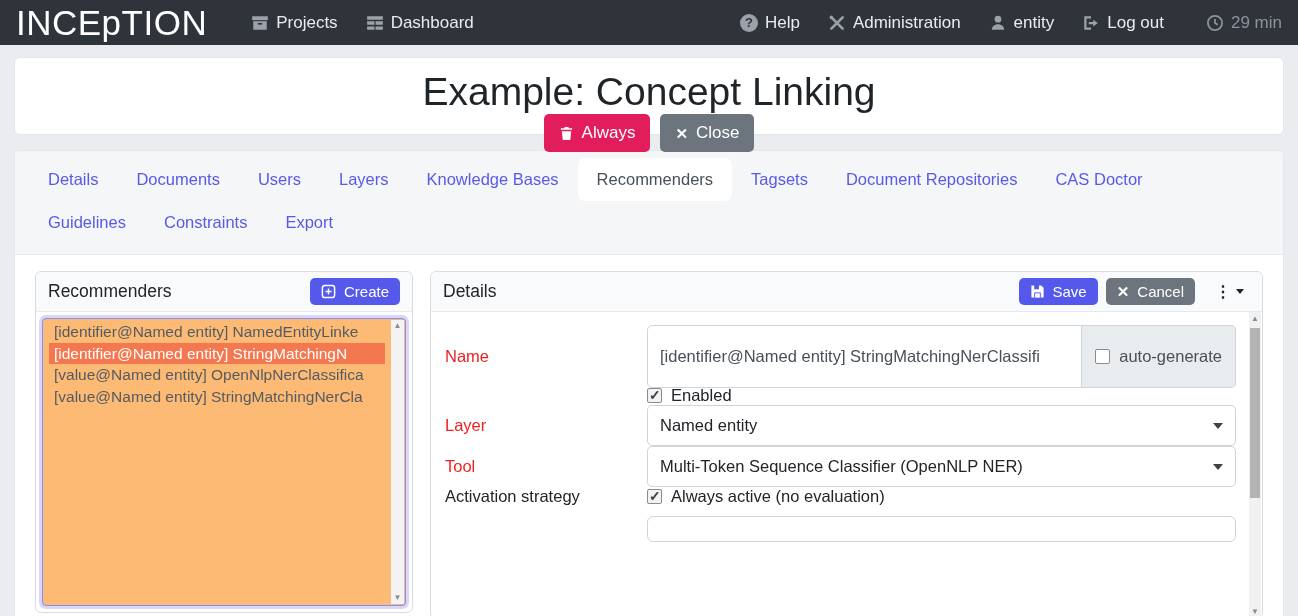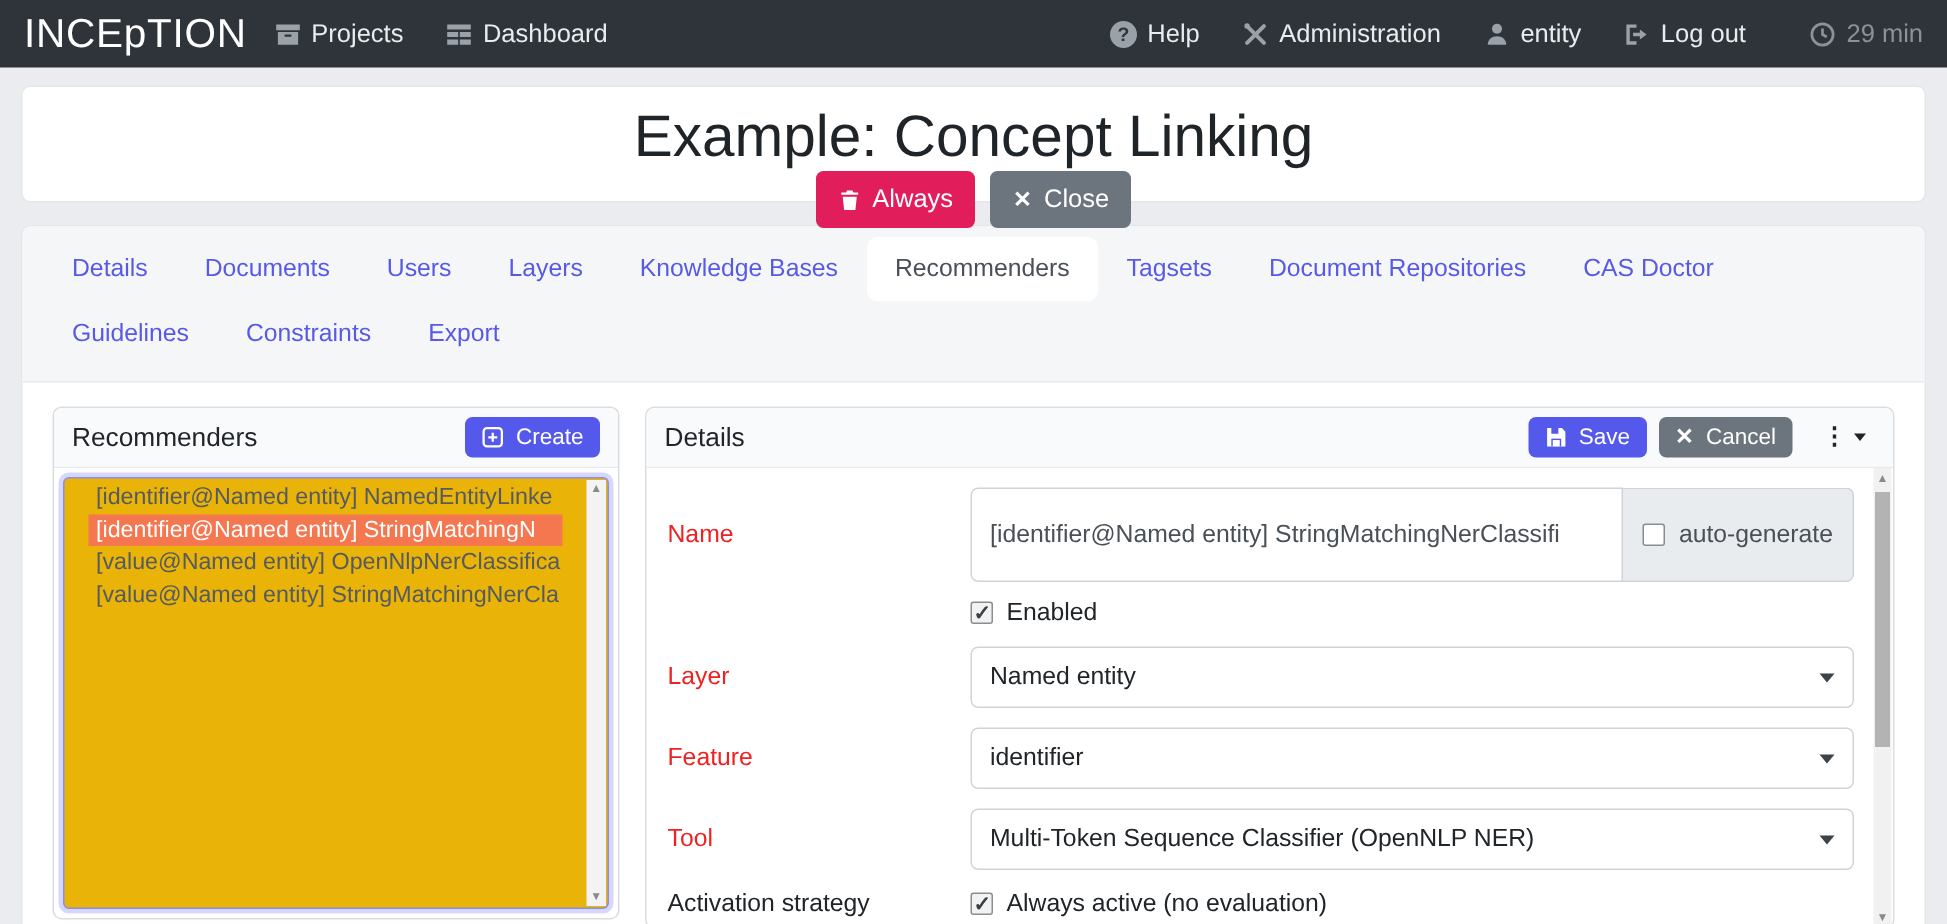--- a/index.html
+++ b/index.html
@@ -9,21 +9,21 @@
     background:#eaecf0;
     font-family:"Liberation Sans", sans-serif;
     color:#212529; font-size:16px;
   }
 
   
   .navbar {
     height:45px; background:#2e343a; display:flex; align-items:center;
     padding:0 16px; color:#e9ecef;
   }
-  .brand { font-size:27px; color:#fff; letter-spacing:.5px; margin-right:18px; }
+  .brand { font-size:35px; color:#fff; letter-spacing:.5px; margin-right:44px; }
   .nav-item {
     display:flex; align-items:center; gap:7px; font-size:17px;
     color:#e9ecef; margin-right:28px; cursor:pointer; white-space:nowrap;
   }
   .nav-spacer { flex:1; }
   .nav-item.muted { color:#8b929a; margin-right:0; }
   .nicon { width:18px; height:18px; flex:none; }
   .nicon svg { width:100%; height:100%; display:block; }
   .qcircle {
     width:18px; height:18px; border-radius:50%; background:#9aa1a8;
@@ -78,23 +78,23 @@
   .panel-header {
     display:flex; align-items:center; gap:8px; min-height:40px;
     padding:5px 12px; background:#f9fafb; border-bottom:1px solid #e7eaed;
     border-radius:6px 6px 0 0;
   }
   .panel-title { font-size:17.5px; color:#212529; flex:1; }
 
   
   .listbox-wrap { padding:6px; flex:1; }
   .listbox {
-    height:100%; background:#eab308; border:1px solid #888dee; border-radius:4px;
+    height:100%; background:#fdba74; border:1px solid #888dee; border-radius:4px;
     box-shadow:0 0 0 3px rgba(108,113,236,.28);
-    position:relative; overflow:hidden; padding:2px 16px;
+    position:relative; overflow:hidden; padding:2px 6px;
   }
   .list-item {
     font-size:15.5px; line-height:21.5px; color:#555b61; padding:0 5px;
     margin-right:14px; white-space:nowrap; overflow:hidden; cursor:pointer;
   }
   .list-item.selected { background:#f4774f; color:#fff; }
 
   
   .vscroll {
     position:absolute; top:1px; bottom:1px; right:1px; width:13px;
@@ -102,21 +102,20 @@
     justify-content:space-between; align-items:center; padding:1px 0;
   }
   .vscroll .arrow { font-size:8px; color:#8a8a8a; line-height:10px; }
 
   
   .details-body {
     position:relative; flex:1; padding:13px 26px 0 14px; overflow:hidden;
   }
   .form-row {
     display:grid; grid-template-columns:202px 1fr; align-items:center;
-    margin-bottom:13px;
   }
   .flabel { font-size:16.5px; color:#212529; padding-right:8px; }
   .flabel.required { color:#ee2222; }
 
   .input-group { display:flex; width:100%; }
   .text-input {
     flex:1; min-width:0; padding:8px 12px; font-size:16.5px; color:#495057;
     border:1px solid #ced4da; border-radius:5px 0 0 5px; outline:none;
     font-family:"Liberation Sans", sans-serif; background:#fff;
   }
@@ -358,27 +357,20 @@
         </div>
 
         <div class="form-row">
           <div class="flabel required">Layer</div>
           <div class="select">
             <span>Named entity</span>
             <span class="caret"></span>
           </div>
         </div>
 
-        <div class="form-row">
-          <div class="flabel required">Feature</div>
-          <div class="select">
-            <span>identifier</span>
-            <span class="caret"></span>
-          </div>
-        </div>
 
         <div class="form-row">
           <div class="flabel required">Tool</div>
           <div class="select">
             <span>Multi-Token Sequence Classifier (OpenNLP NER)</span>
             <span class="caret"></span>
           </div>
         </div>
 
         <div class="form-row" style="margin-bottom:0;">

